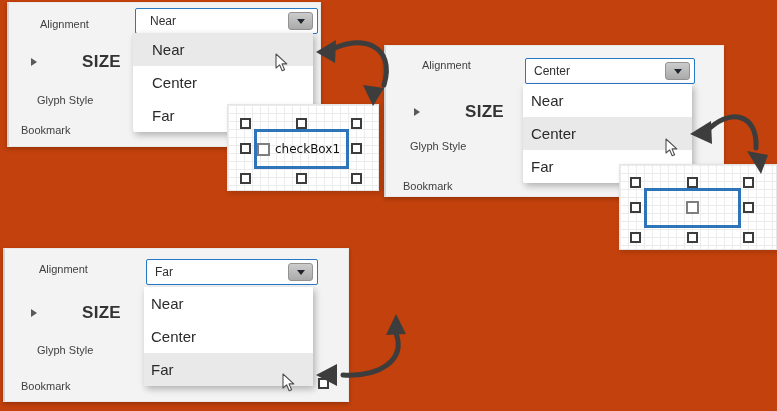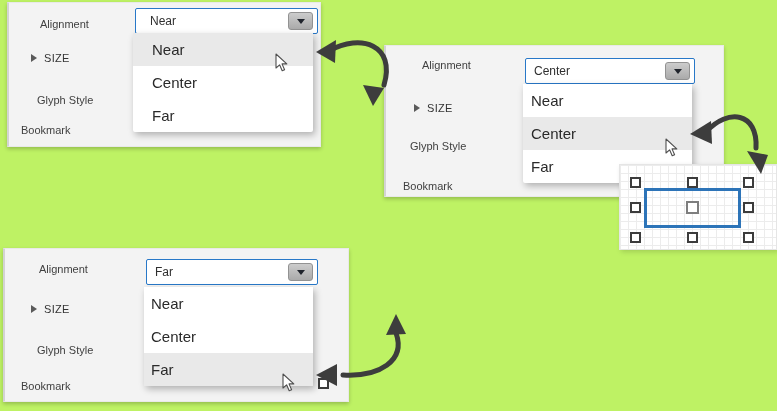--- a/index.html
+++ b/index.html
@@ -1,26 +1,26 @@
 <!DOCTYPE html>
 <html><head>
 <meta charset="utf-8">
 <style>
   html,body{margin:0;padding:0;background:#fff;}
-  #screen{position:relative;width:777px;height:411px;background:#bef264;overflow:hidden;
+  #screen{position:relative;width:777px;height:411px;background:#c2410c;overflow:hidden;
           font-family:"Liberation Sans",sans-serif;}
 
   
   .panel{position:absolute;background:#f3f3f3;border:1px solid #e9e9e9;
          border-left:2px solid #d3d3d3;box-shadow:0 2px 4px rgba(0,0,0,.22);z-index:1;}
   .plabel{position:absolute;font-size:11px;color:#3f3f3f;white-space:nowrap;}
   .group-row{position:absolute;display:flex;align-items:center;gap:7px;}
   .tri-right{width:0;height:0;border-left:6px solid #5a5a5a;
              border-top:4px solid transparent;border-bottom:4px solid transparent;}
-  .group-title{font-size:11px;font-weight:normal;color:#333;letter-spacing:.3px;}
+  .group-title{font-size:17px;font-weight:bold;color:#333;letter-spacing:.3px;margin-left:38px;}
 
   
   .combo{position:absolute;background:#fff;border:1.5px solid #2878c8;border-radius:2px;
          display:flex;align-items:center;box-sizing:border-box;}
   .combo-value{font-size:12px;color:#2f2f2f;white-space:nowrap;}
   .combo-btn{position:absolute;right:4px;top:3px;width:25px;height:18px;border-radius:3px;
              background:linear-gradient(#cccccc,#aaaaaa);border:1px solid #929292;
              display:flex;align-items:center;justify-content:center;box-sizing:border-box;}
   .tri-down{width:0;height:0;border-top:5px solid #20242c;
             border-left:4px solid transparent;border-right:4px solid transparent;}
@@ -70,20 +70,33 @@
     <div class="plabel" style="left:28px;top:91px">Glyph Style</div>
     <div class="plabel" style="left:12px;top:121px">Bookmark</div>
   </section>
 
   <div class="popup" style="left:133px;top:33px;width:180px;">
     <div class="item hl" style="padding-left:19px">Near</div>
     <div class="item" style="padding-left:19px">Center</div>
     <div class="item" style="padding-left:19px">Far</div>
   </div>
 
+  <div class="surface" style="left:227px;top:104px;width:152px;height:87px;">
+    <div class="sel-rect" style="left:26px;top:24px;width:95px;height:40px"></div>
+    <div class="handle" style="left:12px;top:13px"></div>
+    <div class="handle" style="left:68px;top:13px"></div>
+    <div class="handle" style="left:123px;top:13px"></div>
+    <div class="handle" style="left:12px;top:38px"></div>
+    <div class="handle" style="left:123px;top:38px"></div>
+    <div class="handle" style="left:12px;top:68px"></div>
+    <div class="handle" style="left:68px;top:68px"></div>
+    <div class="handle" style="left:123px;top:68px"></div>
+    <span class="cb-glyph" style="left:29px;top:38px"></span>
+    <span class="cb-text" style="left:47px;top:37px">checkBox1</span>
+  </div>
 
   <svg class="arrow-svg" style="left:303px;top:27px" width="100" height="85" viewBox="0 0 100 85">
     <path d="M 26 24 C 58 6, 93 18, 81 58" fill="none" stroke="#3d3d3d" stroke-width="5" stroke-linecap="round"></path>
     <polygon points="13,25 33,13 32,36" fill="#3d3d3d"></polygon>
     <polygon points="70,79 60,58 81,61" fill="#3d3d3d"></polygon>
   </svg>
 
   <svg class="cursor-svg" style="left:275px;top:53px" width="15" height="21" viewBox="0 0 15 21">
     <polygon points="1,1 1,15 4.6,11.8 7.2,17.8 9.6,16.7 7,10.9 11.8,10.9" fill="#ffffff" stroke="#4f4f4f" stroke-width="1.1" stroke-linejoin="round"></polygon>
   </svg>

